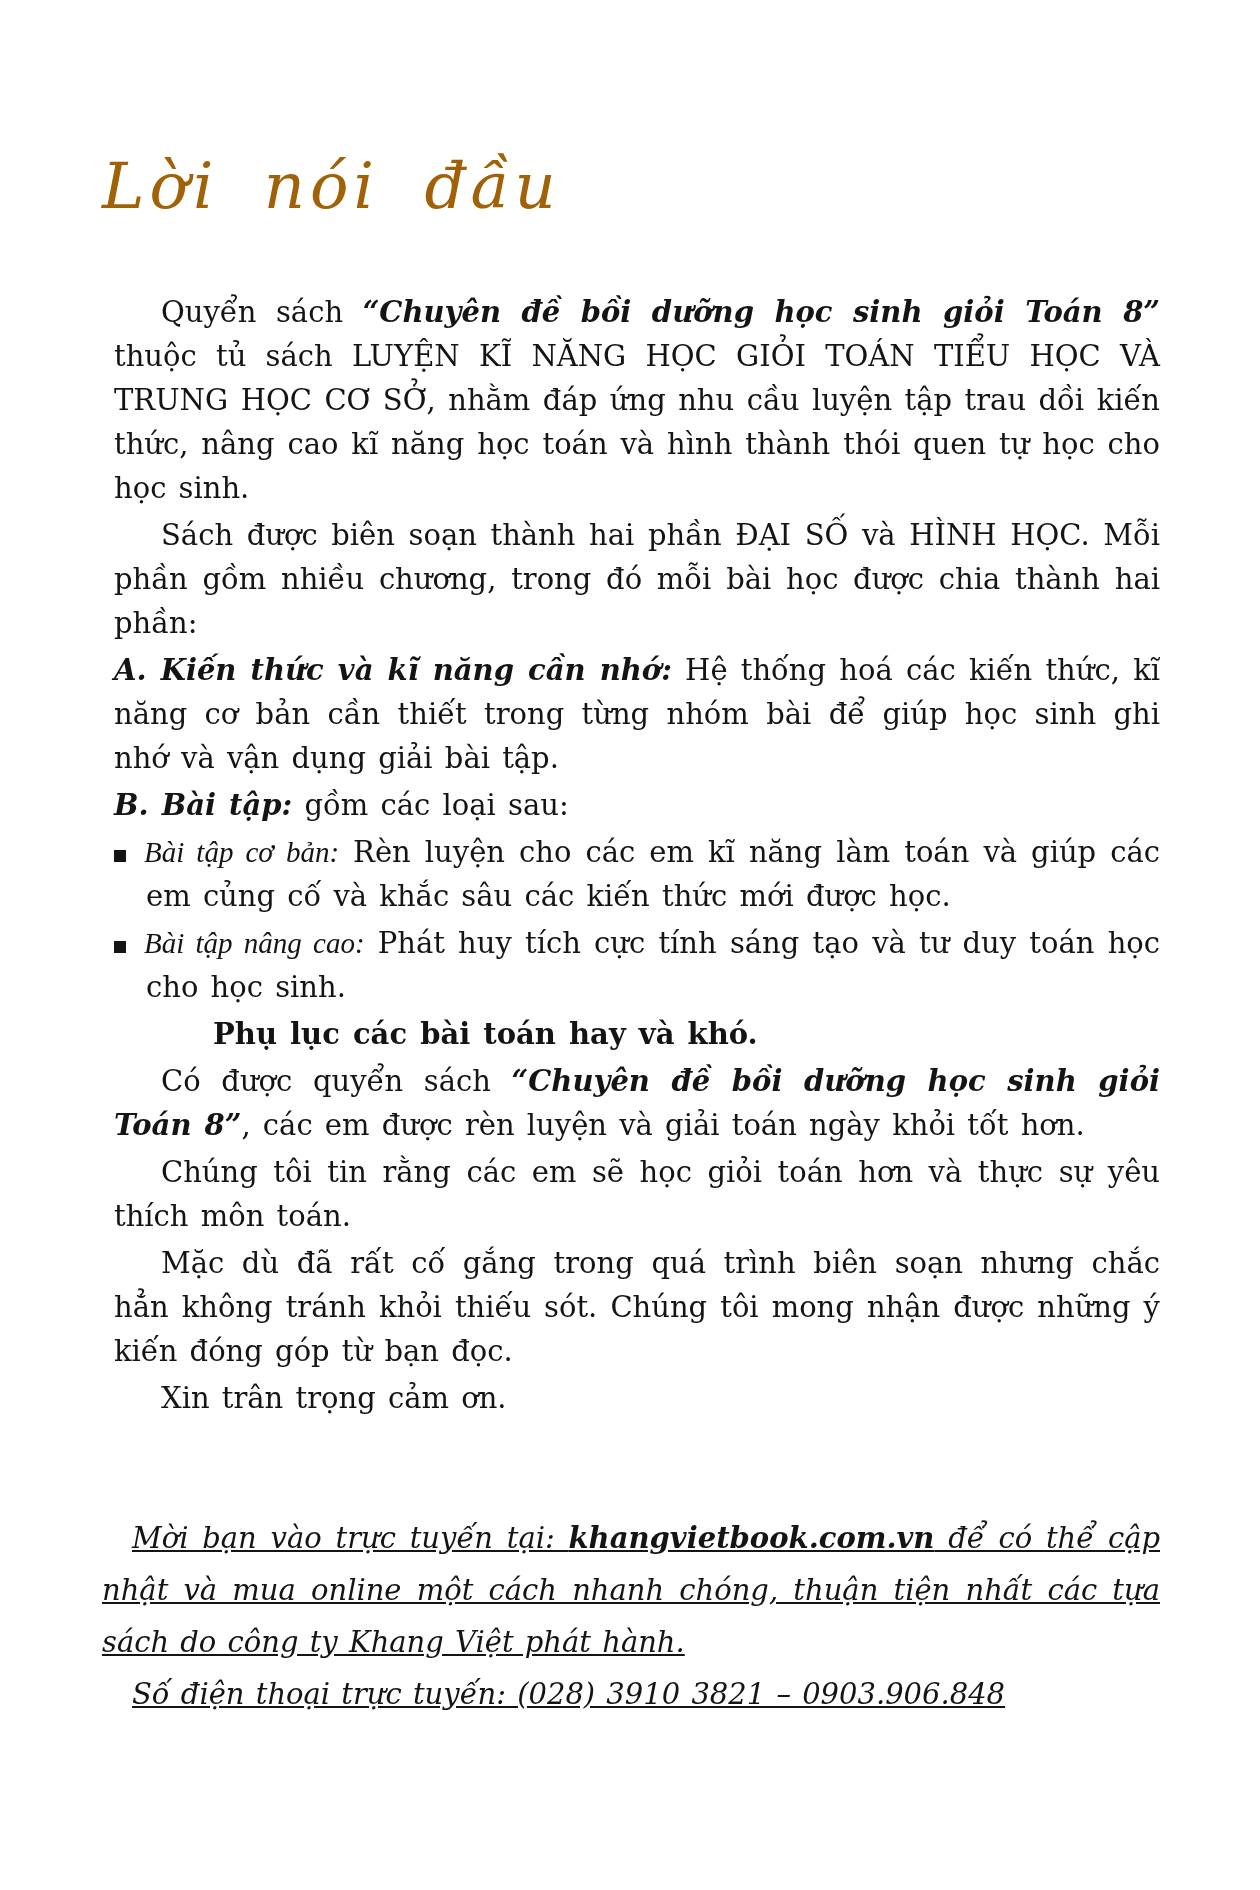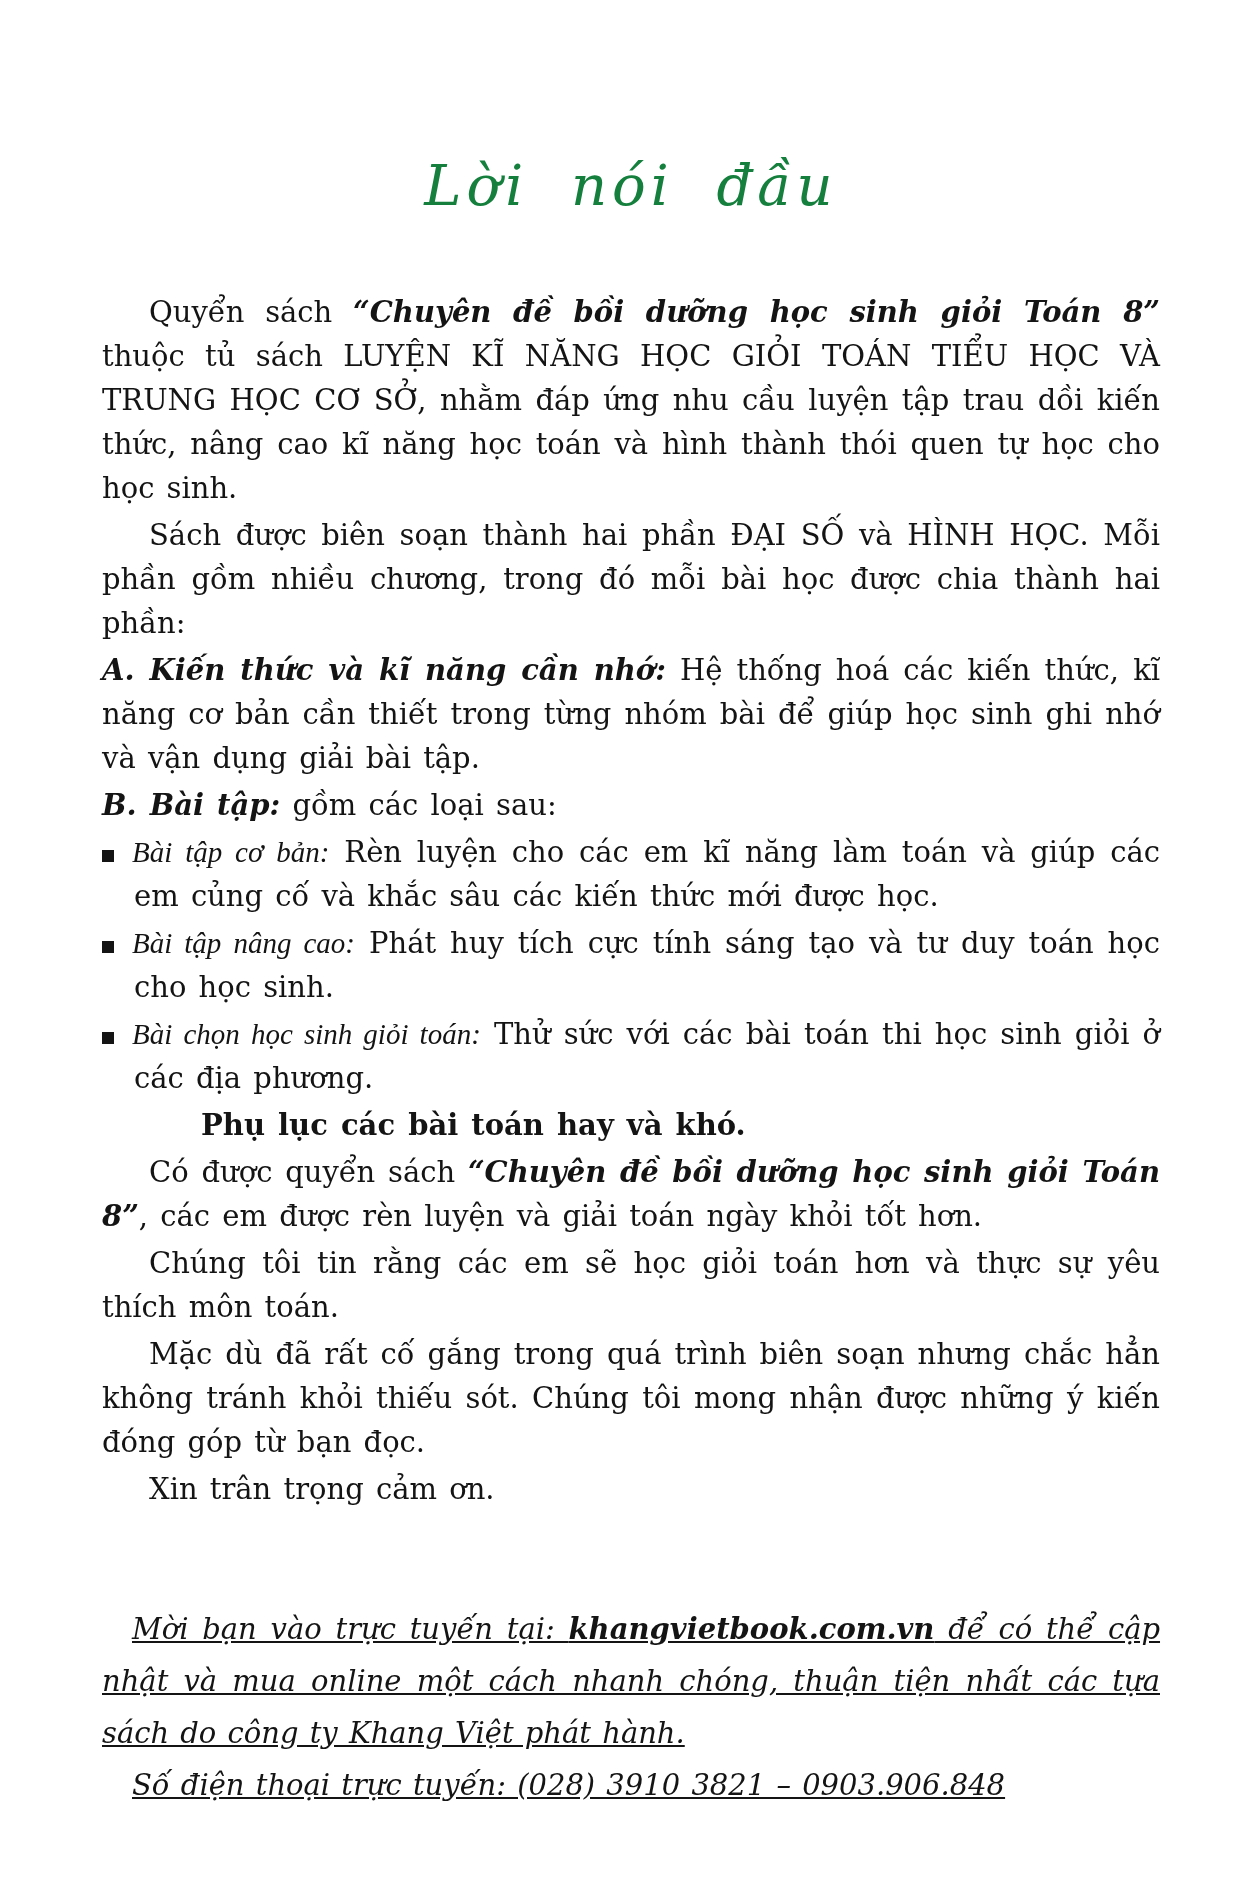--- a/index.html
+++ b/index.html
@@ -13,32 +13,32 @@
     height: 1890px;
     box-sizing: border-box;
     background: #ffffff;
     color: #141414;
     padding: 148px 100px 0 102px;
     font-family: "DejaVu Serif", "Liberation Serif", serif;
     overflow: hidden;
   }
   .title {
     margin: 0 0 66px 0;
-    text-align: center;
+    text-align: left;
     font-family: "DejaVu Serif", serif;
     font-style: italic;
     font-weight: 400;
-    font-size: 56px;
+    font-size: 64px;
     line-height: 76px;
     letter-spacing: 5px;
     word-spacing: 20px;
-    color: #15803d;
+    color: #a16207;
   }
   .body-text p {
-    margin: 0 0 3px 0;
+    margin: 0 0 3px 12px;
     font-size: 29px;
     line-height: 44px;
     text-align: justify;
     word-spacing: 3px;
     color: #141414;
   }
   .indent { text-indent: 47px; }
   .section {
     margin-left: 84px;
   }
@@ -95,21 +95,20 @@
     <p class="indent">Sách được biên soạn thành hai phần ĐẠI SỐ và HÌNH HỌC. Mỗi phần gồm nhiều chương, trong đó mỗi bài học được chia thành hai phần:</p>
 
     <p class="section"><span class="bi">A. Kiến thức và kĩ năng cần nhớ:</span><span> Hệ thống hoá các kiến thức, kĩ năng cơ bản cần thiết trong từng nhóm bài để giúp học sinh ghi nhớ và vận dụng giải bài tập.</span></p>
 
     <p class="section"><span class="bi">B. Bài tập:</span><span> gồm các loại sau:</span></p>
 
     <p class="bullet"><span class="sq"></span><span class="it">Bài tập cơ bản:</span><span> Rèn luyện cho các em kĩ năng làm toán và giúp các em củng cố và khắc sâu các kiến thức mới được học.</span></p>
 
     <p class="bullet"><span class="sq"></span><span class="it">Bài tập nâng cao:</span><span> Phát huy tích cực tính sáng tạo và tư duy toán học cho học sinh.</span></p>
 
-    <p class="bullet"><span class="sq"></span><span class="it">Bài chọn học sinh giỏi toán:</span><span> Thử sức với các bài toán thi học sinh giỏi ở các địa phương.</span></p>
 
     <p class="phu-luc">Phụ lục các bài toán hay và khó.</p>
 
     <p class="indent"><span>Có được quyển sách </span><span class="bi">“Chuyên đề bồi dưỡng học sinh giỏi Toán 8”</span><span>, các em được rèn luyện và giải toán ngày khỏi tốt hơn.</span></p>
 
     <p class="indent">Chúng tôi tin rằng các em sẽ học giỏi toán hơn và thực sự yêu thích môn toán.</p>
 
     <p class="indent">Mặc dù đã rất cố gắng trong quá trình biên soạn nhưng chắc hẳn không tránh khỏi thiếu sót. Chúng tôi mong nhận được những ý kiến đóng góp từ bạn đọc.</p>
 
     <p class="indent">Xin trân trọng cảm ơn.</p>

